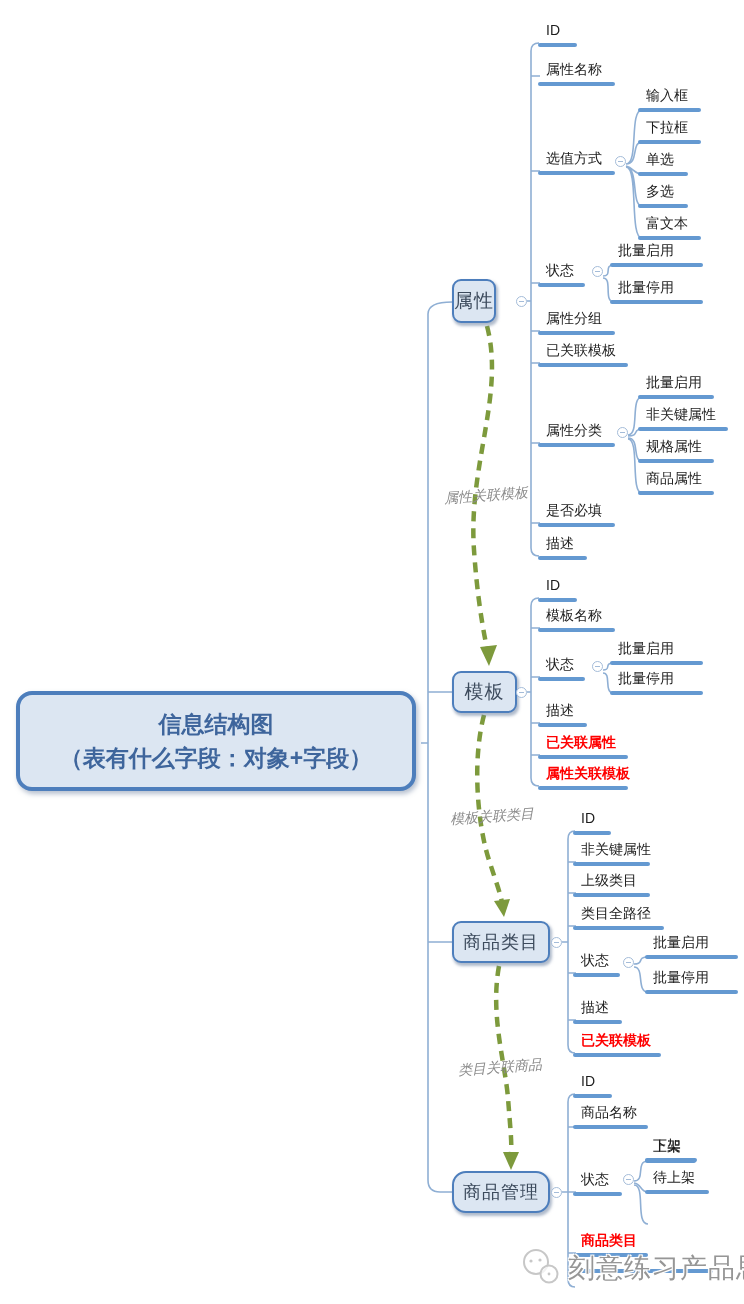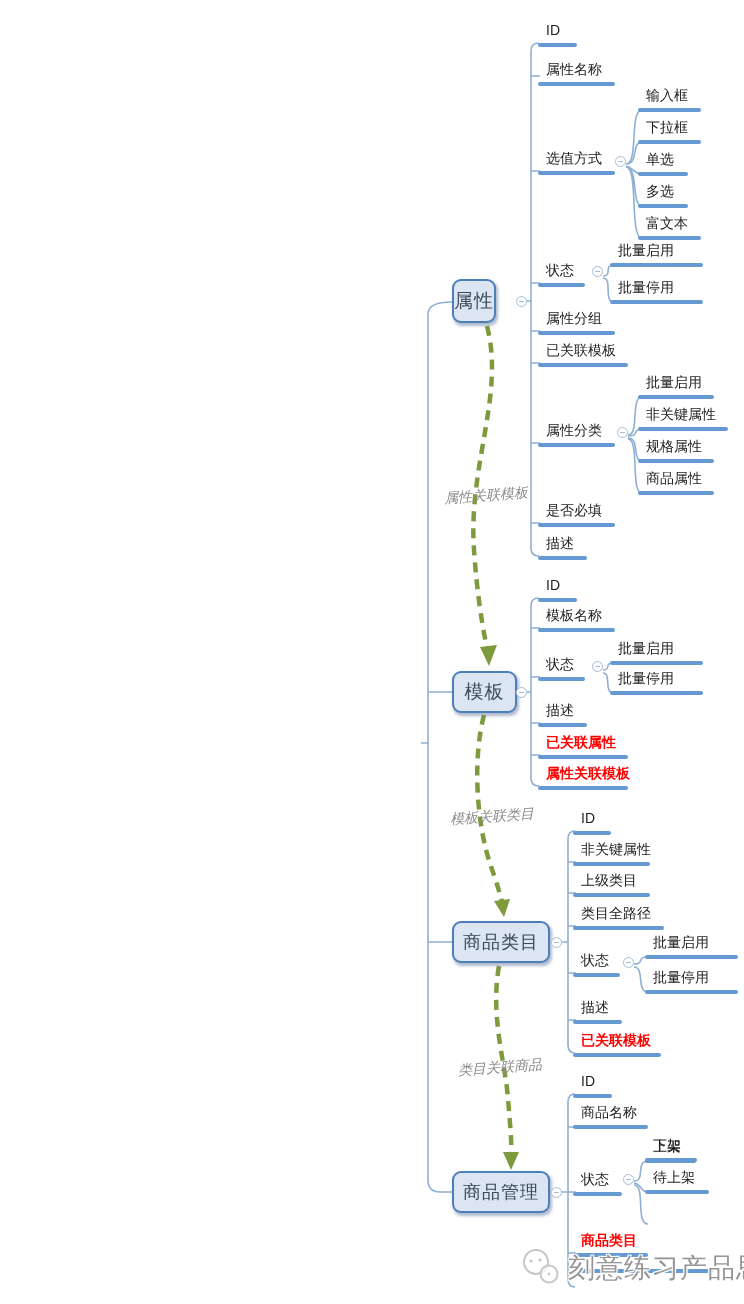--- a/index.html
+++ b/index.html
@@ -96,31 +96,35 @@
       <path d="M484 715 C471 765 479 830 489 860 C496 882 501 895 502 903"></path>
       <path d="M499 966 C490 1015 505 1062 508 1098 C510 1125 512 1142 511 1153"></path>
     </g>
     <g fill="#7d9a3c" stroke="none">
       <polygon points="480,647 497,645 489,666"></polygon>
       <polygon points="494,901 510,899 504,917"></polygon>
       <polygon points="503,1152 519,1152 511,1170"></polygon>
     </g>
   </svg>
 
+  <div class="rootnode">
+    <span>信息结构图</span>
+    <span>（表有什么字段：对象+字段）</span>
+  </div>
 
   <div class="topic" style="left:452px;top:279px;width:44px;height:44px;">
     <span>属性</span>
   </div>
   <div class="topic" style="left:452px;top:671px;width:65px;height:42px;text-align:center;">
     <span>模板</span>
   </div>
   <div class="topic" style="left:452px;top:921px;width:98px;height:42px;font-size:18px;">
     <span>商品类目</span>
   </div>
-  <div class="topic" style="left:452px;top:1171px;width:98px;height:42px;font-size:18px;">
+  <div class="topic" style="left:452px;top:1171px;width:98px;height:42px;font-size:18px;border-radius:14px;">
     <span>商品管理</span>
   </div>
 
   <div class="leaf" style="left:538px;top:21px;width:39px">
     <span class="txt">ID</span>
       <div class="bar"></div>
   </div>
   <div class="leaf" style="left:538px;top:60px;width:77px">
     <span class="txt">属性名称</span>
       <div class="bar"></div>

